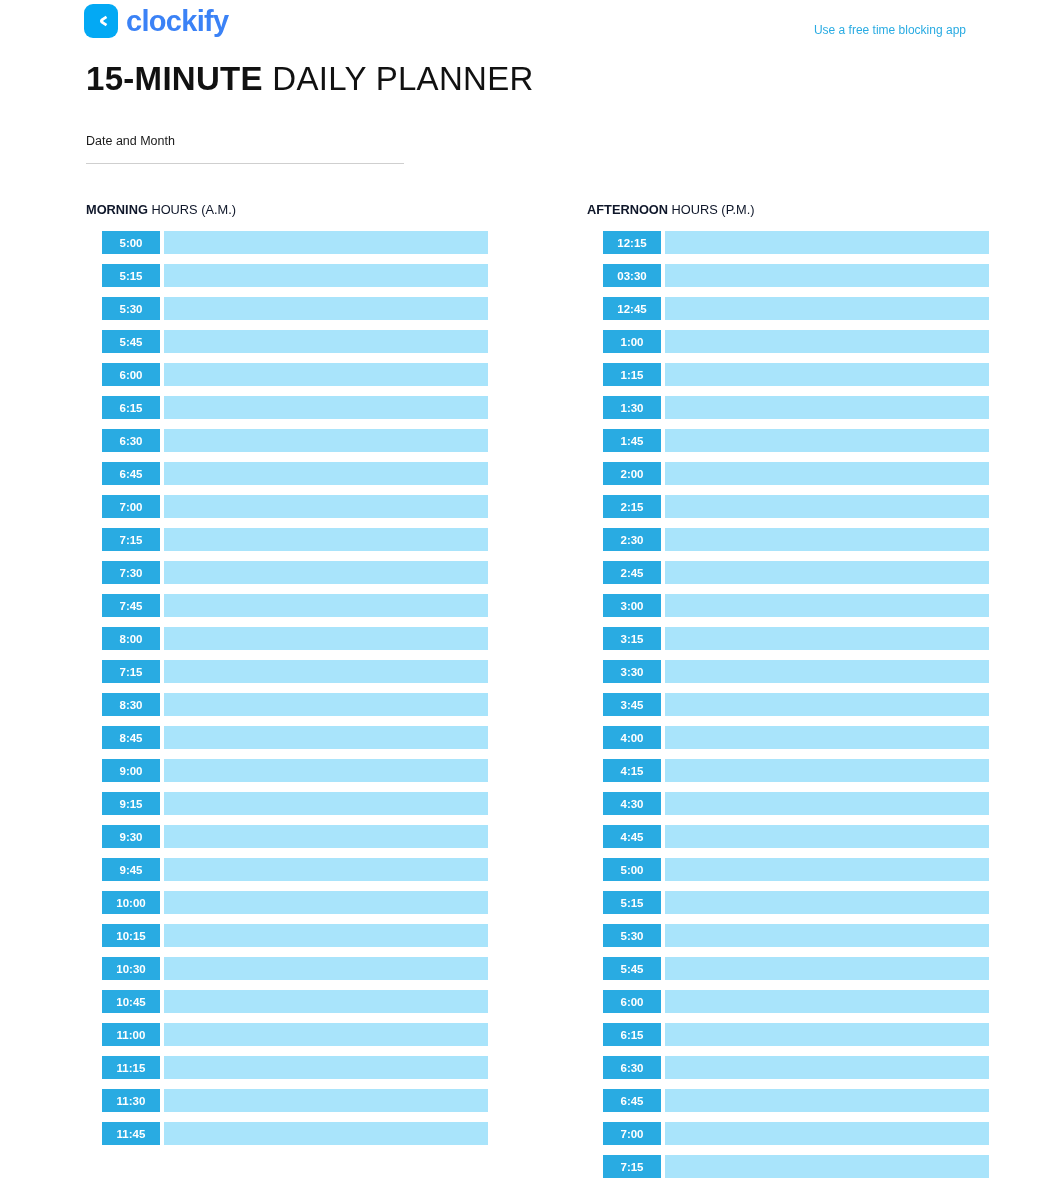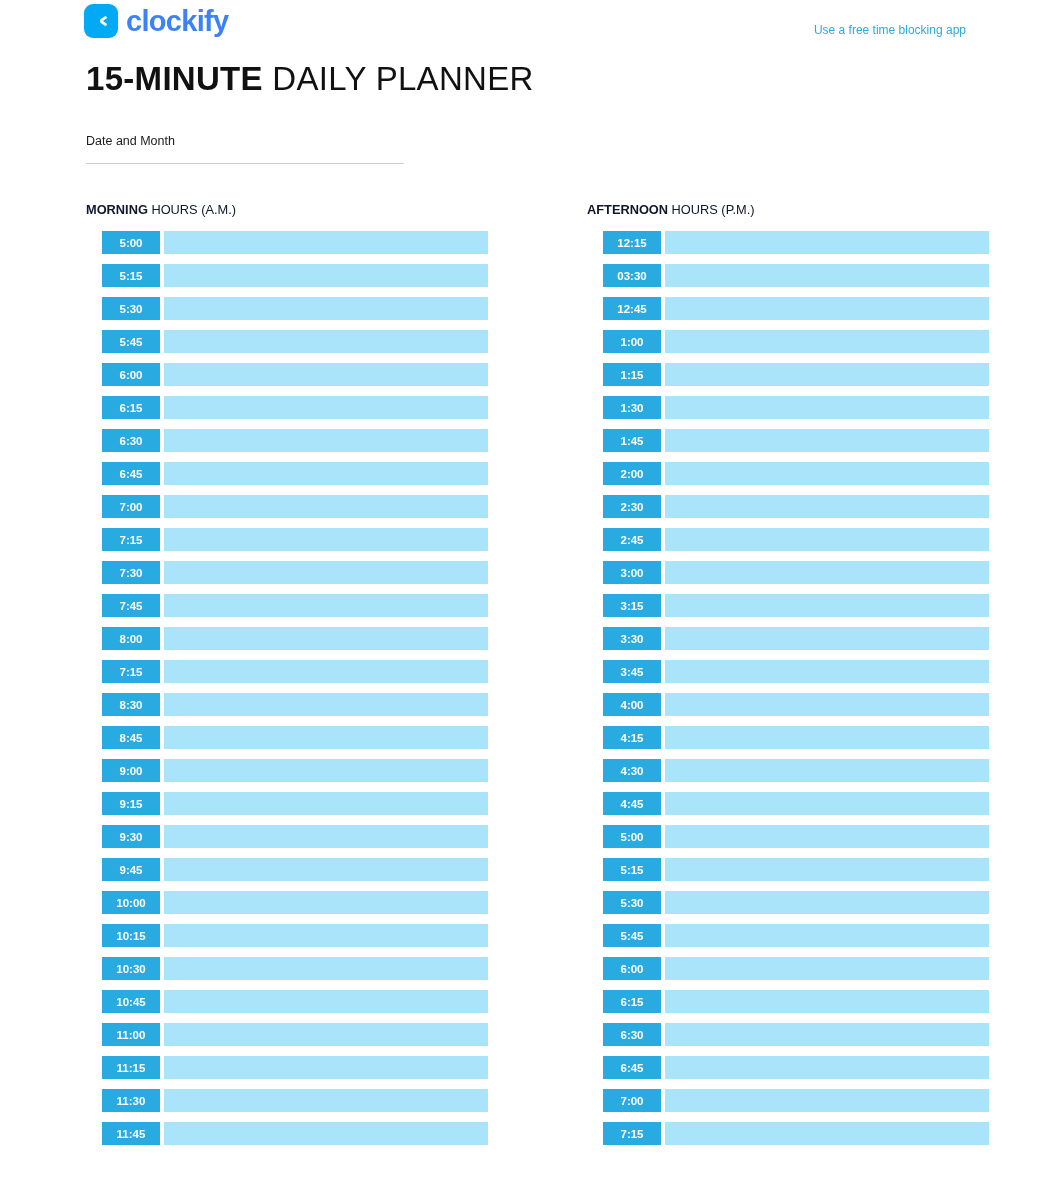--- a/index.html
+++ b/index.html
@@ -322,20 +322,24 @@
           </div>
           <div class="row">
             <div class="row-time">1:45</div>
             <div class="row-note"></div>
           </div>
           <div class="row">
             <div class="row-time">2:00</div>
             <div class="row-note"></div>
           </div>
           <div class="row">
+            <div class="row-time">2:15</div>
+            <div class="row-note"></div>
+          </div>
+          <div class="row">
             <div class="row-time">2:30</div>
             <div class="row-note"></div>
           </div>
           <div class="row">
             <div class="row-time">2:45</div>
             <div class="row-note"></div>
           </div>
           <div class="row">
             <div class="row-time">3:00</div>
             <div class="row-note"></div>

